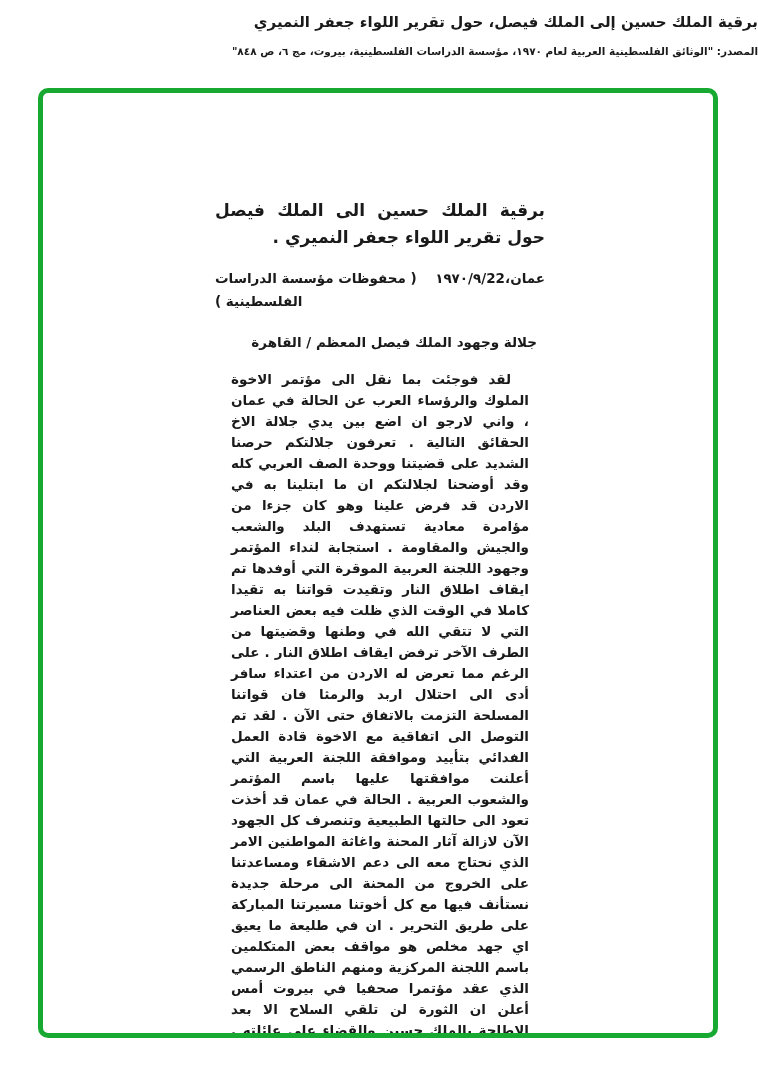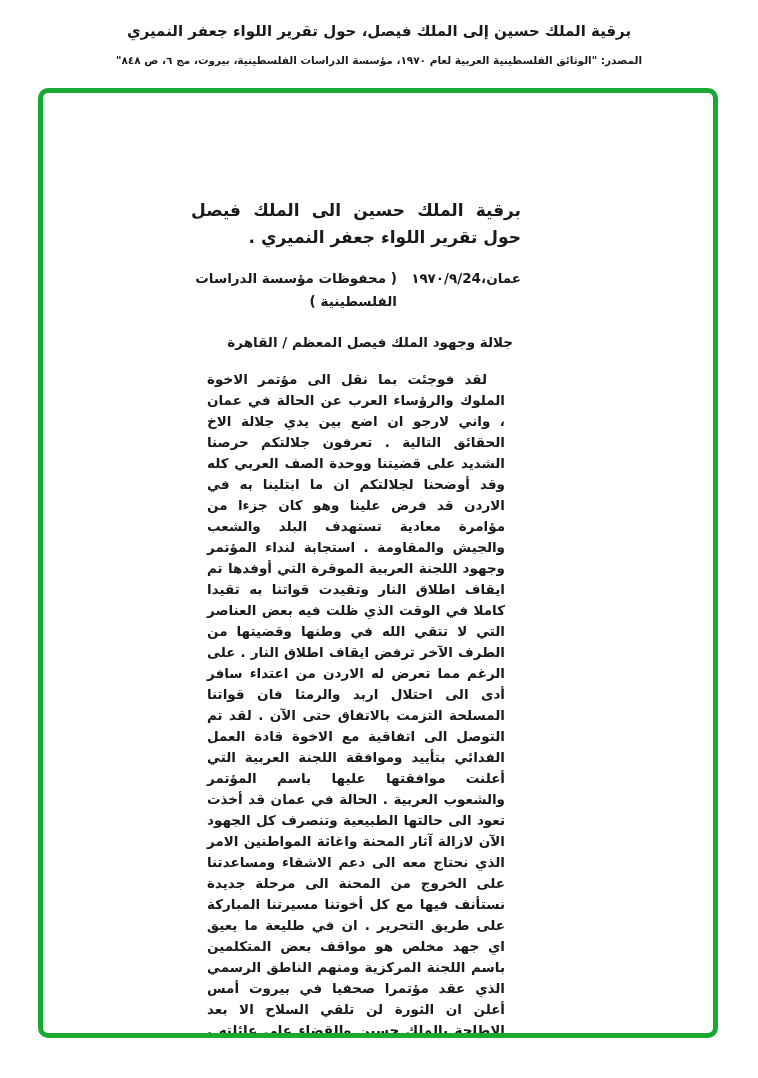--- a/index.html
+++ b/index.html
@@ -11,22 +11,22 @@
   .canvas {
     position: relative;
     width: 758px;
     height: 1078px;
     background: #ffffff;
     overflow: hidden;
     color: #1a1a1a;
   }
   .page-header {
     direction: rtl;
-    text-align: center;
-    padding-top: 22px;
+    text-align: right;
+    padding-top: 13px;
   }
   .page-header .hdr-title {
     font-size: 15px;
     font-weight: 700;
     letter-spacing: 0.2px;
   }
   .page-header .hdr-source {
     margin-top: 14px;
     font-size: 10.5px;
     font-weight: 700;
@@ -35,20 +35,21 @@
     position: absolute;
     left: 38px;
     top: 88px;
     width: 680px;
     height: 950px;
     box-sizing: border-box;
     border: 5px solid #18a933;
     border-radius: 10px;
     background: #ffffff;
     overflow: hidden;
+    padding-left: 24px;
   }
   .doc-column {
     direction: rtl;
     width: 330px;
     margin: 104px 192px 0 148px; 
     font-weight: 700;
   }
   .doc-title {
     font-size: 17px;
     line-height: 27px;
@@ -64,21 +65,21 @@
   }
   .doc-dateline {
     font-size: 13.5px;
     line-height: 23px;
     white-space: nowrap;
   }
   .doc-archive-note {
     width: 206px;
     font-size: 13.5px;
     line-height: 23px;
-    text-align: right;
+    text-align: left;
   }
   .doc-salutation {
     margin-top: 19px;
     font-size: 13.5px;
     line-height: 21px;
     text-indent: 8px;
   }
   .doc-body {
     font-size: 13.5px;
     line-height: 21px;
@@ -101,21 +102,21 @@
     <div class="hdr-title">برقية الملك حسين إلى الملك فيصل، حول تقرير اللواء جعفر النميري</div>
     <div class="hdr-source">المصدر: "الوثائق الفلسطينية العربية لعام ١٩٧٠، مؤسسة الدراسات الفلسطينية، بيروت، مج ٦، ص ٨٤٨"</div>
   </div>
 
   <div class="green-frame">
     <div class="doc-column">
 
       <div class="doc-title">برقية الملك حسين الى الملك فيصل حول تقرير اللواء جعفر النميري .</div>
 
       <div class="doc-meta">
-        <div class="doc-dateline">عمان،١٩٧٠/٩/24</div>
+        <div class="doc-dateline">عمان،١٩٧٠/٩/22</div>
         <div class="doc-archive-note">( محفوظات مؤسسة الدراسات الفلسطينية )</div>
       </div>
 
       <div class="doc-salutation">جلالة وجهود الملك فيصل المعظم / القاهرة</div>
 
       <p class="doc-body">لقد فوجئت بما نقل الى مؤتمر الاخوة الملوك والرؤساء العرب عن الحالة في عمان ، واني لارجو ان اضع بين يدي جلالة الاخ الحقائق التالية . تعرفون جلالتكم حرصنا الشديد على قضيتنا ووحدة الصف العربي كله وقد أوضحنا لجلالتكم ان ما ابتلينا به في الاردن قد فرض علينا وهو كان جزءا من مؤامرة معادية تستهدف البلد والشعب والجيش والمقاومة . استجابة لنداء المؤتمر وجهود اللجنة العربية الموقرة التي أوفدها تم ايقاف اطلاق النار وتقيدت قواتنا به تقيدا كاملا في الوقت الذي ظلت فيه بعض العناصر التي لا تتقي الله في وطنها وقضيتها من الطرف الآخر ترفض ايقاف اطلاق النار . على الرغم مما تعرض له الاردن من اعتداء سافر أدى الى احتلال اربد والرمثا فان قواتنا المسلحة التزمت بالاتفاق حتى الآن . لقد تم التوصل الى اتفاقية مع الاخوة قادة العمل الفدائي بتأييد وموافقة اللجنة العربية التي أعلنت موافقتها عليها باسم المؤتمر والشعوب العربية . الحالة في عمان قد أخذت تعود الى حالتها الطبيعية وتنصرف كل الجهود الآن لازالة آثار المحنة واغاثة المواطنين الامر الذي نحتاج معه الى دعم الاشقاء ومساعدتنا على الخروج من المحنة الى مرحلة جديدة نستأنف فيها مع كل أخوتنا مسيرتنا المباركة على طريق التحرير . ان في طليعة ما يعيق اي جهد مخلص هو مواقف بعض المتكلمين باسم اللجنة المركزية ومنهم الناطق الرسمي الذي عقد مؤتمرا صحفيا في بيروت أمس أعلن ان الثورة لن تلقي السلاح الا بعد الاطاحة بالملك حسين والقضاء على عائلته . اتطلع باخلاص الى مساعي جلالتكم وجهودكم المباركة لوقف الانجراف الذي يوشك ان يدفع بالبلاد وبالامة الى هاوية لا يعلم الا الله قرارها .</p>
 
       <div class="doc-closing">مع وافر محبتي وتقديري .</div>
 
     </div>

